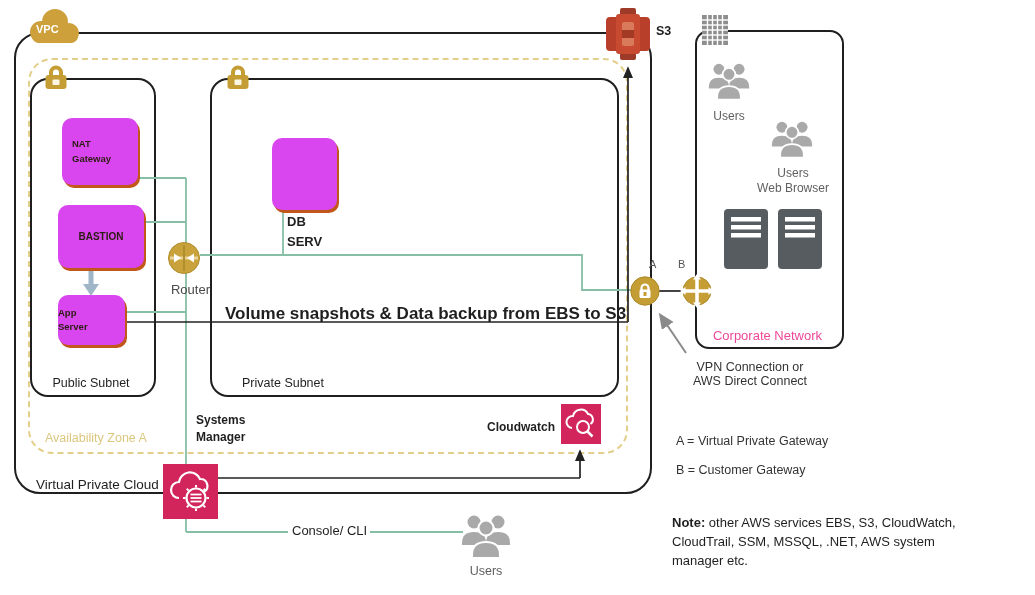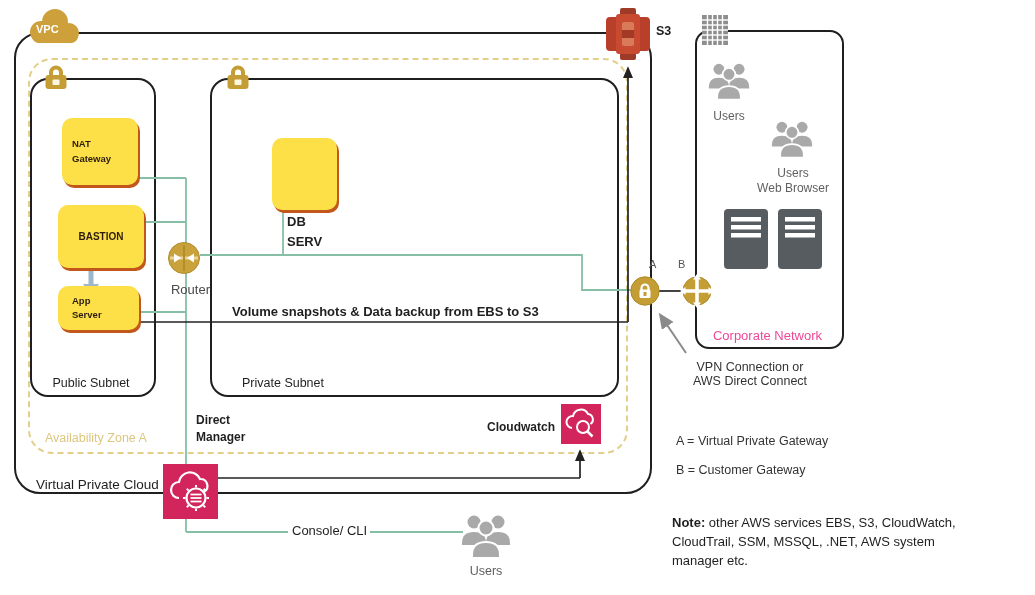--- a/index.html
+++ b/index.html
@@ -6,21 +6,21 @@
   #canvas{position:relative;width:1035px;height:595px;background:#fff;overflow:hidden;
           font-family:"Liberation Sans","DejaVu Sans",sans-serif;color:#1f1f1f;}
   .abs{position:absolute;}
   .pre{white-space:pre-line;}
   .box{border:2.5px solid #1f1f1f;border-radius:18px;background:transparent;}
   #vpc-box{left:14px;top:32px;width:634px;height:458px;border-radius:26px;z-index:1;}
   #az-box{left:28px;top:58px;width:596px;height:392px;border:2px dashed #E3CF8A;border-radius:24px;z-index:1;}
   #public-subnet{left:30px;top:78px;width:122px;height:315px;z-index:1;}
   #private-subnet{left:210px;top:78px;width:405px;height:315px;z-index:1;}
   #corp-box{left:695px;top:30px;width:145px;height:315px;border-radius:14px;z-index:1;}
-  .orange-node{background:#fde047;border-radius:10px;box-shadow:2px 3px 0 0 #C2571B;z-index:3;
+  .orange-node{background:#d946ef;border-radius:10px;box-shadow:2px 3px 0 0 #C2571B;z-index:3;
                display:flex;align-items:center;font-weight:bold;font-size:9.5px;color:#2b1d10;line-height:1.5;}
   .lbl{z-index:4;}
   .bold{font-weight:bold;}
   .gray{color:#5f5f5f;}
   .center{text-align:center;}
   svg.icon{position:absolute;z-index:3;}
   #lines{position:absolute;left:0;top:0;z-index:2;pointer-events:none;}
   .magenta-tile{background:#D2255B;z-index:3;}
 </style>
 </head>
@@ -156,35 +156,35 @@
   <svg class="icon" style="left:42px;top:63px" width="28" height="27">
       <use href="#sym-lock"></use>
     </svg>
   <svg class="icon" style="left:224px;top:63px" width="28" height="27">
       <use href="#sym-lock"></use>
     </svg>
 
   <div class="abs orange-node pre" style="left:62px;top:118px;width:66px;height:67px;padding-left:10px">NAT
 Gateway</div>
   <div class="abs orange-node" style="left:58px;top:205px;width:86px;height:63px;justify-content:center;font-size:10px">BASTION</div>
-  <div class="abs orange-node pre" style="left:58px;top:286px;width:67px;height:44px;padding-left:14px">App
+  <div class="abs orange-node pre" style="left:58px;top:295px;width:67px;height:50px;">App
 Server</div>
   <div class="abs lbl" style="left:32px;top:376px;width:118px;text-align:center;font-size:12.5px">Public Subnet</div>
 
   <svg class="icon" style="left:167px;top:241px" width="34" height="34">
       <use href="#sym-router"></use>
     </svg>
   <div class="abs lbl" style="left:158px;top:282px;width:52px;text-align:right;font-size:13px;color:#4a4a4a">Router</div>
 
   <div class="abs orange-node" style="left:272px;top:138px;width:65px;height:72px"></div>
   <div class="abs lbl pre bold" style="left:287px;top:212px;font-size:13px;line-height:1.55">DB
 SERV</div>
   <div class="abs lbl" style="left:242px;top:376px;font-size:12.5px">Private Subnet</div>
 
-  <div class="abs lbl bold" style="left:232px;top:304px;font-size:13px">Volume snapshots &amp; Data backup from EBS to S3</div>
+  <div class="abs lbl bold" style="left:225px;top:304px;font-size:17px">Volume snapshots &amp; Data backup from EBS to S3</div>
 
   <svg class="icon" style="left:606px;top:8px" width="44" height="52">
       <use href="#sym-s3"></use>
     </svg>
   <div class="abs lbl bold" style="left:656px;top:24px;font-size:12.5px">S3</div>
 
   <div class="abs lbl" style="left:649px;top:258px;font-size:11px;color:#555">A</div>
   <div class="abs lbl" style="left:678px;top:258px;font-size:11px;color:#555">B</div>
   <svg class="icon" style="left:630px;top:276px" width="30" height="30">
       <use href="#sym-vgw"></use>
@@ -214,21 +214,21 @@
       <use href="#sym-server"></use>
     </svg>
   <svg class="icon" style="left:777px;top:208px" width="46" height="62">
       <use href="#sym-server"></use>
     </svg>
   <div class="abs lbl center" style="left:697px;top:328px;width:141px;font-size:13px;color:#ec4899">Corporate Network</div>
 
   <div class="abs lbl" style="left:45px;top:431px;font-size:12.5px;color:#DCC77F">Availability Zone A</div>
   <div class="abs lbl" style="left:36px;top:477px;font-size:13.5px">Virtual Private Cloud</div>
 
-  <div class="abs lbl pre bold" style="left:196px;top:412px;font-size:12px;line-height:1.45">Direct
+  <div class="abs lbl pre bold" style="left:196px;top:412px;font-size:12px;line-height:1.45">Systems
 Manager</div>
   <div class="abs magenta-tile" style="left:163px;top:464px;width:55px;height:55px">
     <svg width="55" height="55" viewBox="0 0 55 55">
       <path d="M16 34 a8 8 0 0 1 0-16 a11 11 0 0 1 21-3 a7 7 0 0 1 4 13" fill="none" stroke="#fff" stroke-width="2.2"></path>
       <circle cx="33" cy="34" r="9.5" fill="#D2255B" stroke="#fff" stroke-width="2.2"></circle>
       <g stroke="#fff" stroke-width="1.8">
         <line x1="27.5" y1="30.5" x2="38.5" y2="30.5"></line>
           <line x1="27.5" y1="34" x2="38.5" y2="34"></line>
           <line x1="27.5" y1="37.5" x2="38.5" y2="37.5"></line>
       </g>

